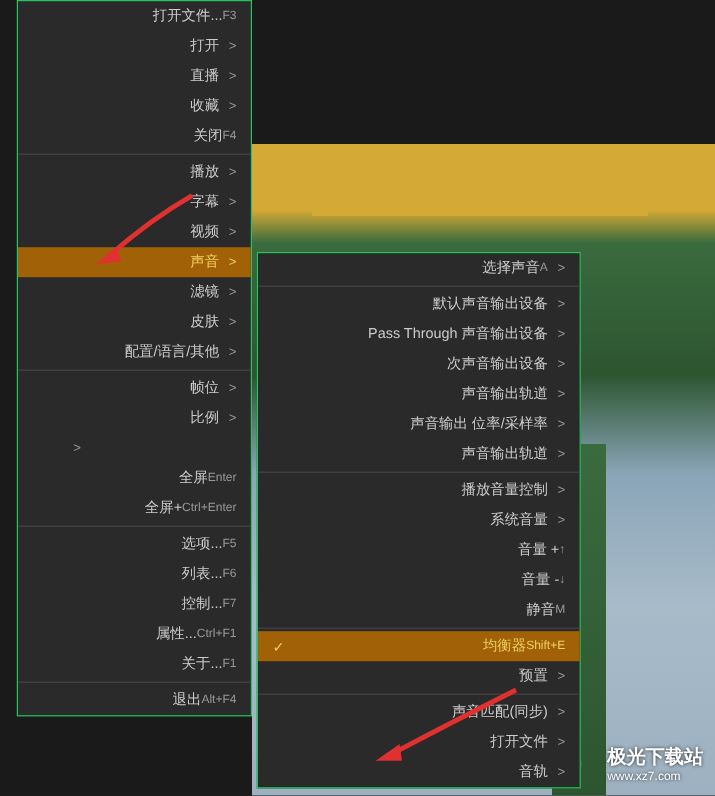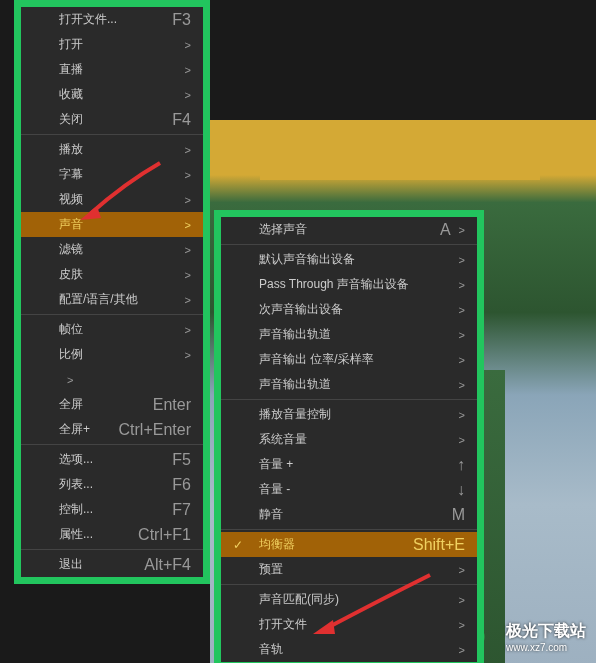--- a/index.html
+++ b/index.html
@@ -36,22 +36,23 @@
     position: absolute;
     top: 250px;
     left: 250px;
     width: 45px;
     height: 300px;
     background: linear-gradient(180deg, #3a6b3e 0%, #2d5530 100%);
   }
   .menu {
     position: absolute;
     background: #2a2a2a;
-    border: 7px solid #22c55e;
+    border: 1px solid #22c55e;
     z-index: 10;
+    text-align: right;
   }
   .menu-left {
     top: 0;
     left: 14px;
     width: 196px;
   }
   .menu-right {
     top: 210px;
     left: 214px;
     width: 270px;
@@ -64,21 +65,21 @@
     cursor: pointer;
     position: relative;
   }
   .menu-item.highlighted {
     background: #a16207;
     color: #f0d060;
   }
   .menu-item .label { flex: 1; }
   .menu-item .shortcut {
     color: #999;
-    font-size: 16px;
+    font-size: 10px;
   }
   .menu-item.highlighted .shortcut { color: #f0d060; }
   .submenu-arrow {
     color: #999;
     font-size: 11px;
     margin-left: 8px;
   }
   .menu-item.highlighted .submenu-arrow { color: #f0d060; }
   .menu-sep {
     height: 1px;
@@ -205,20 +206,24 @@
       <span class="label">列表...</span>
       <span class="shortcut">F6</span>
     </div>
     <div class="menu-item">
       <span class="label">控制...</span>
       <span class="shortcut">F7</span>
     </div>
     <div class="menu-item">
       <span class="label">属性...</span>
       <span class="shortcut">Ctrl+F1</span>
+    </div>
+    <div class="menu-item">
+      <span class="label">关于...</span>
+      <span class="shortcut">F1</span>
     </div>
     <div class="menu-sep"></div>
     <div class="menu-item">
       <span class="label">退出</span>
       <span class="shortcut">Alt+F4</span>
     </div>
   </div>
 <div class="menu menu-right" id="menu-right">
     <div class="menu-item">
       <span class="label">选择声音</span>

